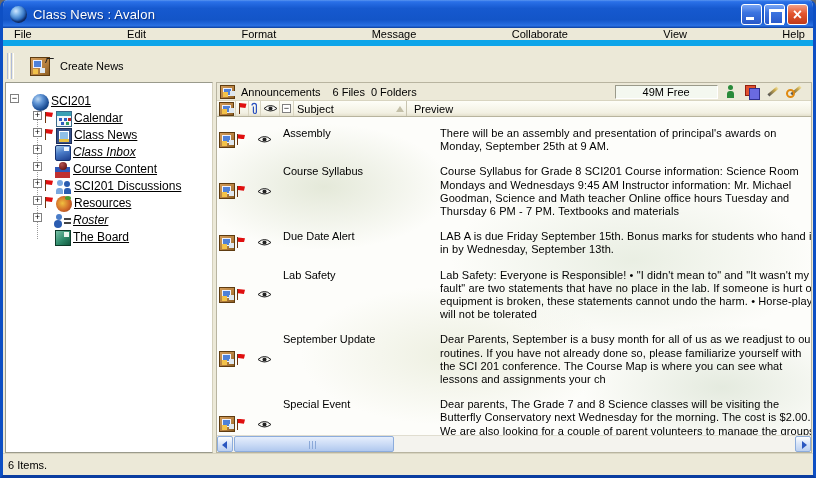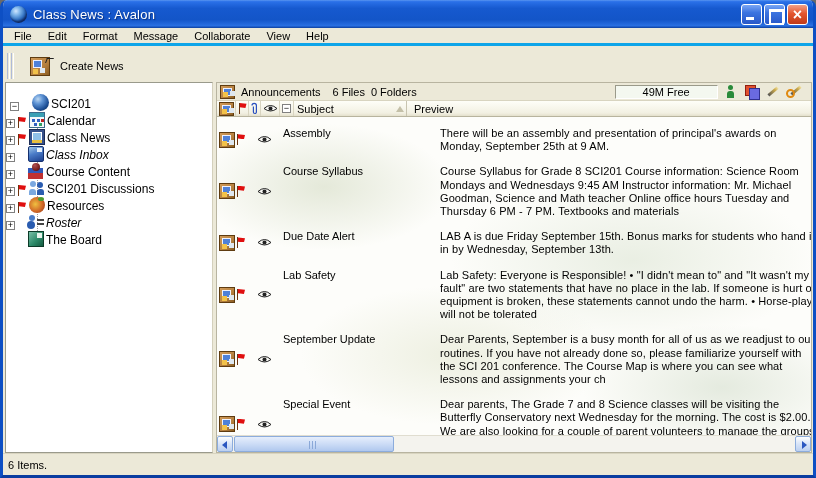--- a/index.html
+++ b/index.html
@@ -20,21 +20,21 @@
   .wbtn{width:21px;height:21px;border:1px solid #fff;border-radius:3px;position:relative;
     background:linear-gradient(180deg,#7aa6f4 0%,#3c74e0 40%,#2858c8 100%);}
   .wbtn.close{background:linear-gradient(180deg,#f0a088 0%,#e4552f 45%,#c03a18 100%);}
   .wbtn.min::before{content:"";position:absolute;left:4px;bottom:4px;width:8px;height:3px;background:#fff;}
   .wbtn.max::before{content:"";position:absolute;left:4px;top:4px;width:11px;height:11px;
     border:2px solid #fff;border-top-width:3px;}
   .wbtn.close::before{content:"\00d7";position:absolute;left:0;right:0;top:-1px;text-align:center;
     color:#fff;font-weight:bold;font-size:16px;line-height:21px;}
   
   .menubar{position:absolute;left:0;right:0;top:28px;height:18px;background:#ece9d8;
-    display:flex;align-items:center;padding-left:3px;border-bottom:3px solid #0ea5e9;}
+    display:flex;align-items:center;padding-left:3px;border-bottom:6px solid #0ea5e9;justify-content:space-between;}
   .menuitem{padding:1px 8px;cursor:default;}
   
   .toolbar{position:absolute;left:0;right:0;top:47px;height:39px;background:#ece9d8;
     display:flex;align-items:center;border-bottom:1px solid #d8d4c0;}
   .grip{width:3px;height:26px;margin-left:4px;border-left:1px solid #aebad8;border-right:1px solid #fff;}
   .grip2{width:3px;height:26px;margin-left:1px;border-left:1px solid #aebad8;border-right:1px solid #fff;}
   .toolbtn{display:flex;align-items:center;margin-left:10px;padding:3px 6px;border-radius:2px;}
   .newarrow{position:relative;width:8px;height:8px;margin:-14px 0 0 -4px;}
   .newarrow::before{content:"";position:absolute;left:0;top:3px;width:6px;height:4px;
     border-left:1px solid #222;border-top:1px solid #222;transform:skewX(-20deg);}
@@ -58,23 +58,23 @@
   .tbox::before{position:absolute;left:0;right:0;top:-2px;text-align:center;font-size:9px;line-height:11px;color:#000;}
   .tbox.plus::before{content:"+";}
   .tbox.minus::before{content:"\2212";}
   
   .eye-icon{display:inline-block;flex:none;}
   
   .main{position:absolute;left:0;right:0;top:80px;bottom:20px;background:#ece9d8;}
   .treepane{position:absolute;left:2px;top:2px;width:208px;bottom:2px;background:#fff;
     border:1px solid #9a9a8c;border-right-color:#d4d0bc;overflow:hidden;padding-top:11px;}
   .treeline{position:absolute;left:31px;top:30px;height:126px;border-left:1px dotted #9a9a9a;}
-  .trow{height:17px;display:flex;align-items:flex-end;font-size:12px;white-space:nowrap;}
+  .trow{height:17px;display:flex;align-items:flex-start;font-size:12px;white-space:nowrap;text-decoration:underline;}
   .trow.root{padding-left:4px;}
-  .trow.child{}
+  .trow.child{padding-left:27px;}
   .trow .sp9{width:9px;flex:none;}
   .trow .spflag{width:12px;flex:none;}
   .trow .flag-icon{width:12px;height:12px;margin-left:1px;}
   .ticon{width:16px;height:16px;flex:none;margin-left:1px;position:relative;display:inline-block;}
   .trow .tlabel{margin-left:2px;}
   .it{font-style:italic;}
   .trow.root .ticon{margin-left:13px;width:17px;height:17px;}
   
   .globe-icon{border-radius:50%;background:radial-gradient(circle at 35% 30%,#bcd8f2 0%,#5e93d4 30%,#1d4f96 65%,#0a2750 95%);}
   .calendar-icon{background:#f4f8fa;border:1px solid #3a6a8a;}

